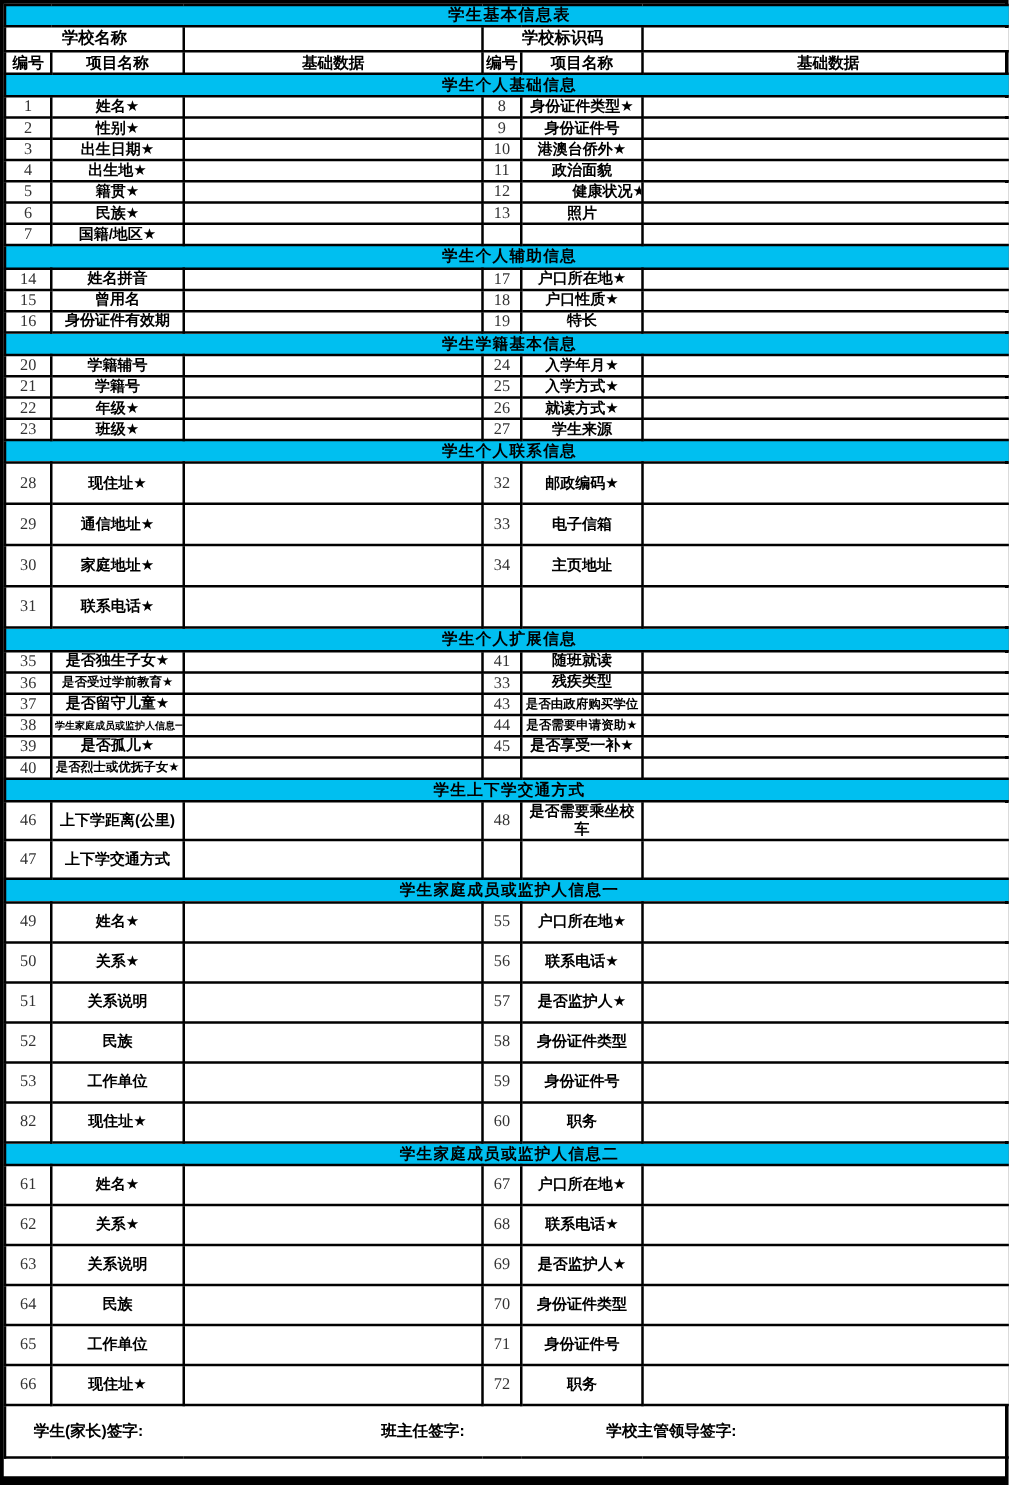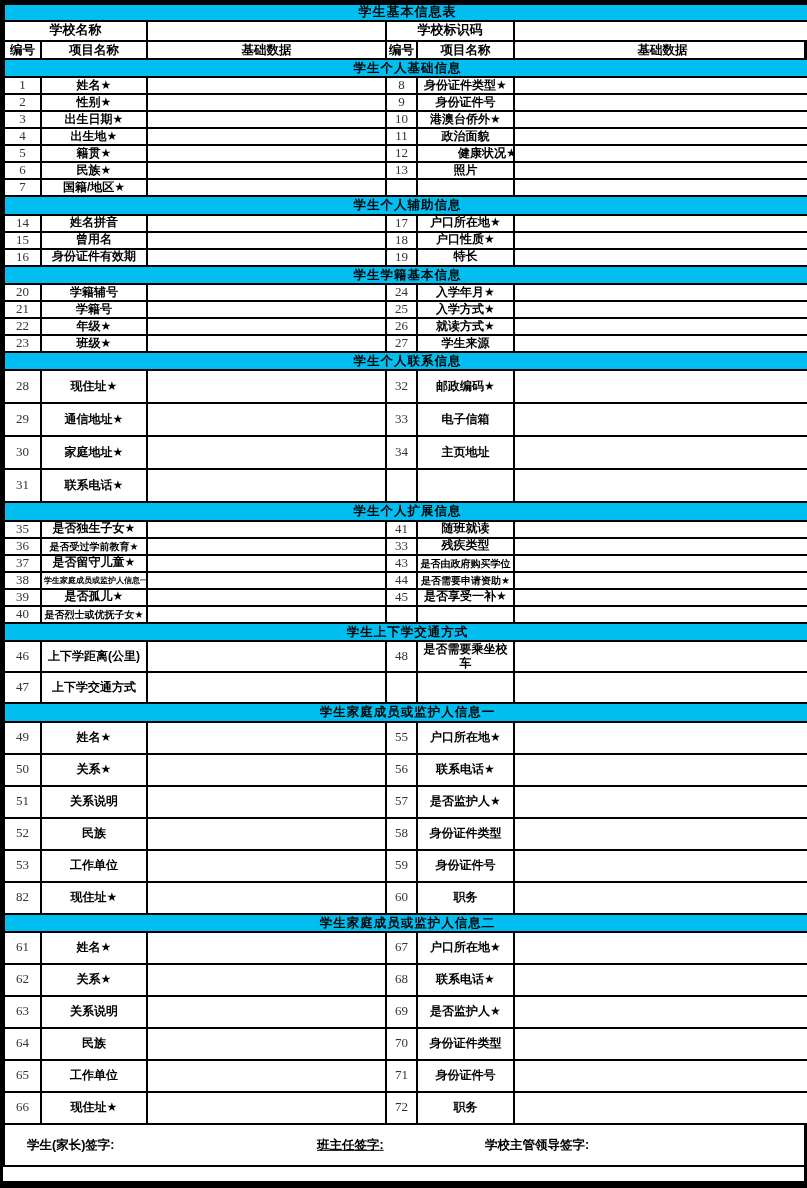--- a/index.html
+++ b/index.html
@@ -24,21 +24,21 @@
   td.title-cell { background:var(--accent); height:16px; font-size:13px; letter-spacing:1px; }
   td.no {
     font-family:"Liberation Serif","DejaVu Serif",serif;
     font-weight:normal; font-size:13px; color:#333;
   }
   td.val { background:#fff; }
   tr.school-row td { height:20px; font-size:13px; }
   tr.head-row td { height:18px; font-size:12.5px; }
   td.footer-cell { height:42px; position:relative; text-align:left; }
   .sig { position:absolute; top:50%; transform:translateY(-50%); font-size:12.5px; font-weight:bold; white-space:nowrap; }
-  .sig-1 { left:22px; } .sig-2 { left:312px;text-decoration:underline; } .sig-3 { left:480px; }
+  .sig-1 { left:22px; } .sig-2 { left:300px; } .sig-3 { left:480px; }
 </style>
 </head>
 <body>
 
 <div class="sheet">
   <table>
     <colgroup>
       <col style="width:37px">
         <col style="width:106px">
         <col style="width:239px">

